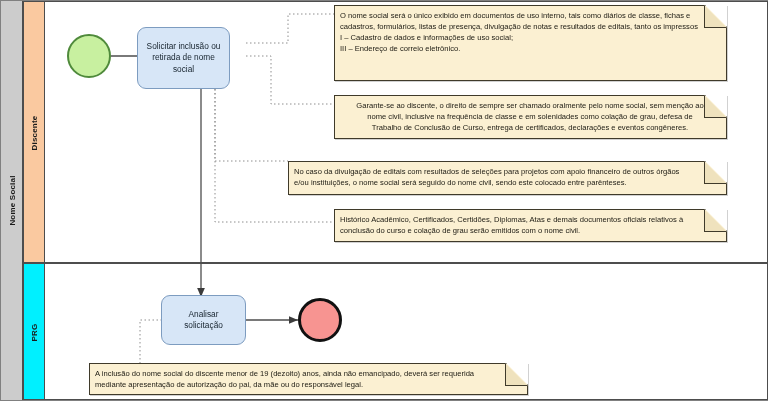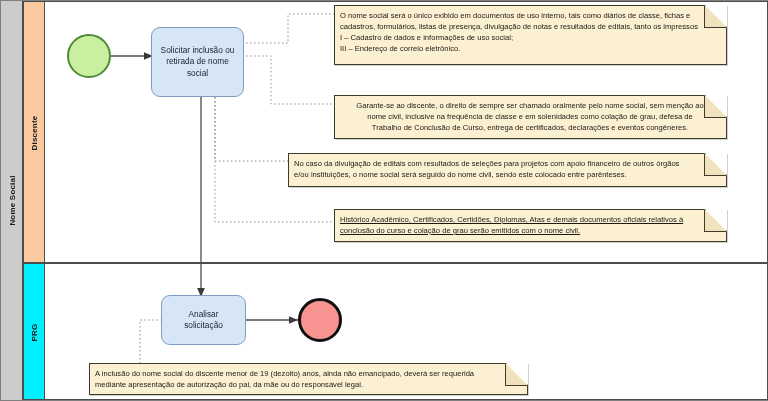--- a/index.html
+++ b/index.html
@@ -102,55 +102,55 @@
 
     <path d="M214,84 L214,160 L287,160" fill="none" stroke="#8e8e8e" stroke-width="1" stroke-dasharray="1.5,2.5"></path>
 
     <path d="M214,84 L214,221 L333,221" fill="none" stroke="#8e8e8e" stroke-width="1" stroke-dasharray="1.5,2.5"></path>
 
     <path d="M161,319 L139,319 L139,362" fill="none" stroke="#8e8e8e" stroke-width="1" stroke-dasharray="1.5,2.5"></path>
   </svg>
 
   <div class="event event-start" style="left:66px;top:33px;width:44px;height:44px;"></div>
 
-  <div class="task" style="left:150px;top:26px;width:93px;height:70px;">
+  <div class="task" style="left:136px;top:26px;width:93px;height:62px;">
     <span>Solicitar inclusão ou retirada de nome social</span>
   </div>
 
   <div class="task" style="left:160px;top:294px;width:85px;height:50px;justify-content:center;">
     <span>Analisar solicitação</span>
   </div>
 
   <div class="event event-end" style="left:297px;top:297px;width:44px;height:44px;"></div>
 
-  <div class="note" style="left:333px;top:4px;width:393px;height:60px;">
+  <div class="note" style="left:333px;top:4px;width:393px;height:76px;">
     <div class="fold2"></div>
     <div class="fold"></div>
     <p>O nome social será o único exibido em documentos de uso interno, tais como diários de classe, fichas e</p>
     <p>cadastros, formulários, listas de presença, divulgação de notas e resultados de editais, tanto os impressos</p>
     <p>I – Cadastro de dados e informações de uso social;</p>
     <p>III – Endereço de correio eletrônico.</p>
   </div>
 
   <div class="note" style="left:333px;top:94px;width:393px;height:44px;text-align:center;">
     <div class="fold2"></div>
     <div class="fold"></div>
     <p>Garante-se ao discente, o direito de sempre ser chamado oralmente pelo nome social, sem menção ao</p>
     <p>nome civil, inclusive na frequência de classe e em solenidades como colação de grau, defesa de</p>
     <p>Trabalho de Conclusão de Curso, entrega de certificados, declarações e eventos congêneres.</p>
   </div>
 
-  <div class="note" style="left:287px;top:152px;width:439px;height:34px;">
+  <div class="note" style="left:287px;top:160px;width:439px;height:34px;">
     <div class="fold2"></div>
     <div class="fold"></div>
     <p>No caso da divulgação de editais com resultados de seleções para projetos com apoio financeiro de outros órgãos</p>
     <p>e/ou instituições, o nome social será seguido do nome civil, sendo este colocado entre parênteses.</p>
   </div>
 
-  <div class="note" style="left:333px;top:208px;width:393px;height:33px;text-decoration:underline;">
+  <div class="note" style="left:333px;top:208px;width:393px;height:33px;">
     <div class="fold2"></div>
     <div class="fold"></div>
     <p>Histórico Acadêmico, Certificados, Certidões, Diplomas, Atas e demais documentos oficiais relativos à</p>
     <p>conclusão do curso e colação de grau serão emitidos com o nome civil.</p>
   </div>
 
   <div class="note" style="left:88px;top:362px;width:439px;height:32px;">
     <div class="fold2"></div>
     <div class="fold"></div>
     <p>A inclusão do nome social do discente menor de 19 (dezoito) anos, ainda não emancipado, deverá ser requerida</p>

